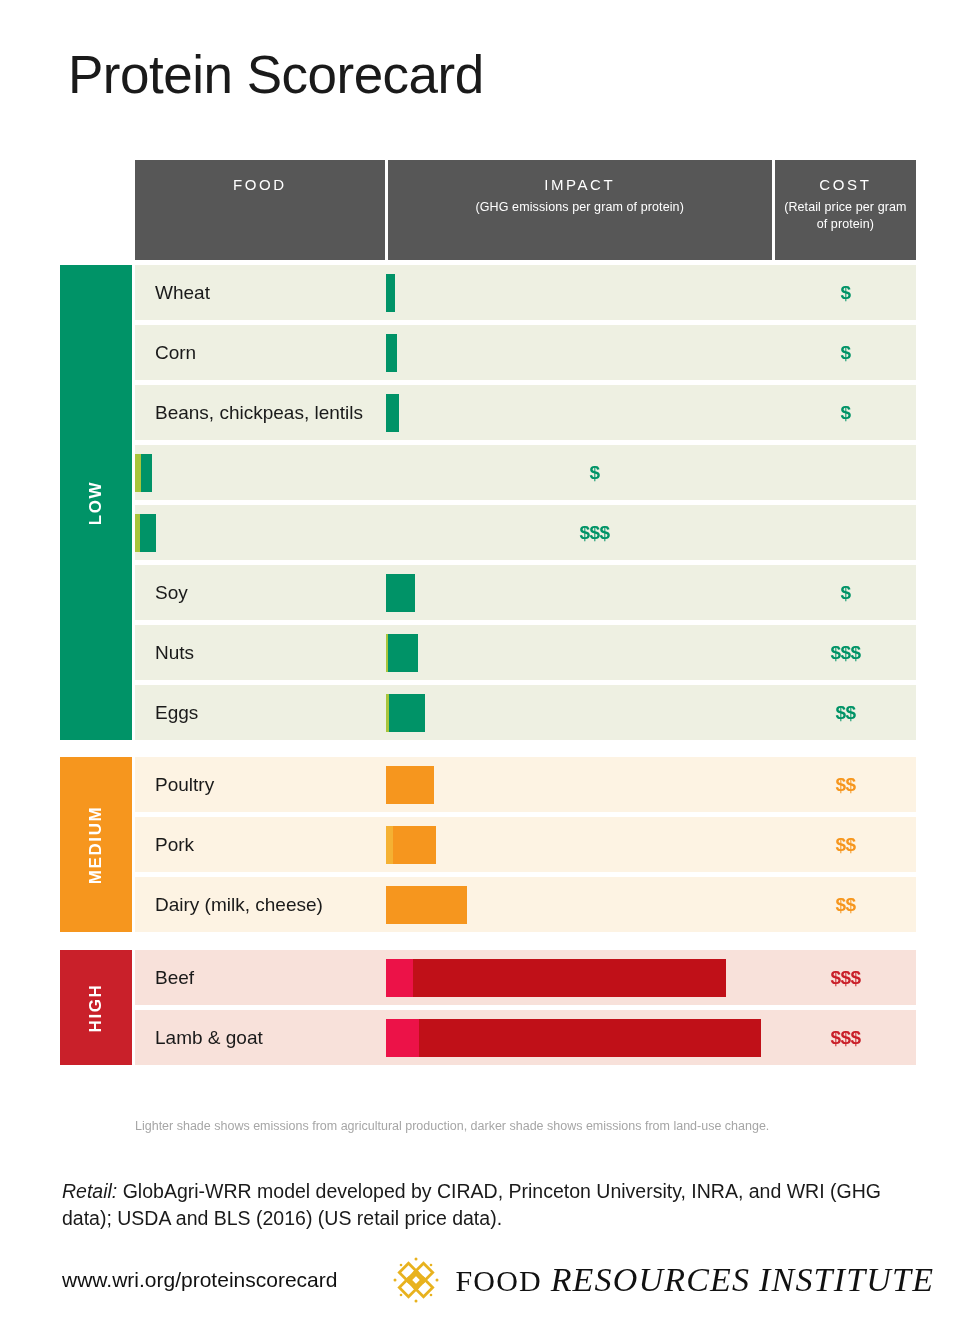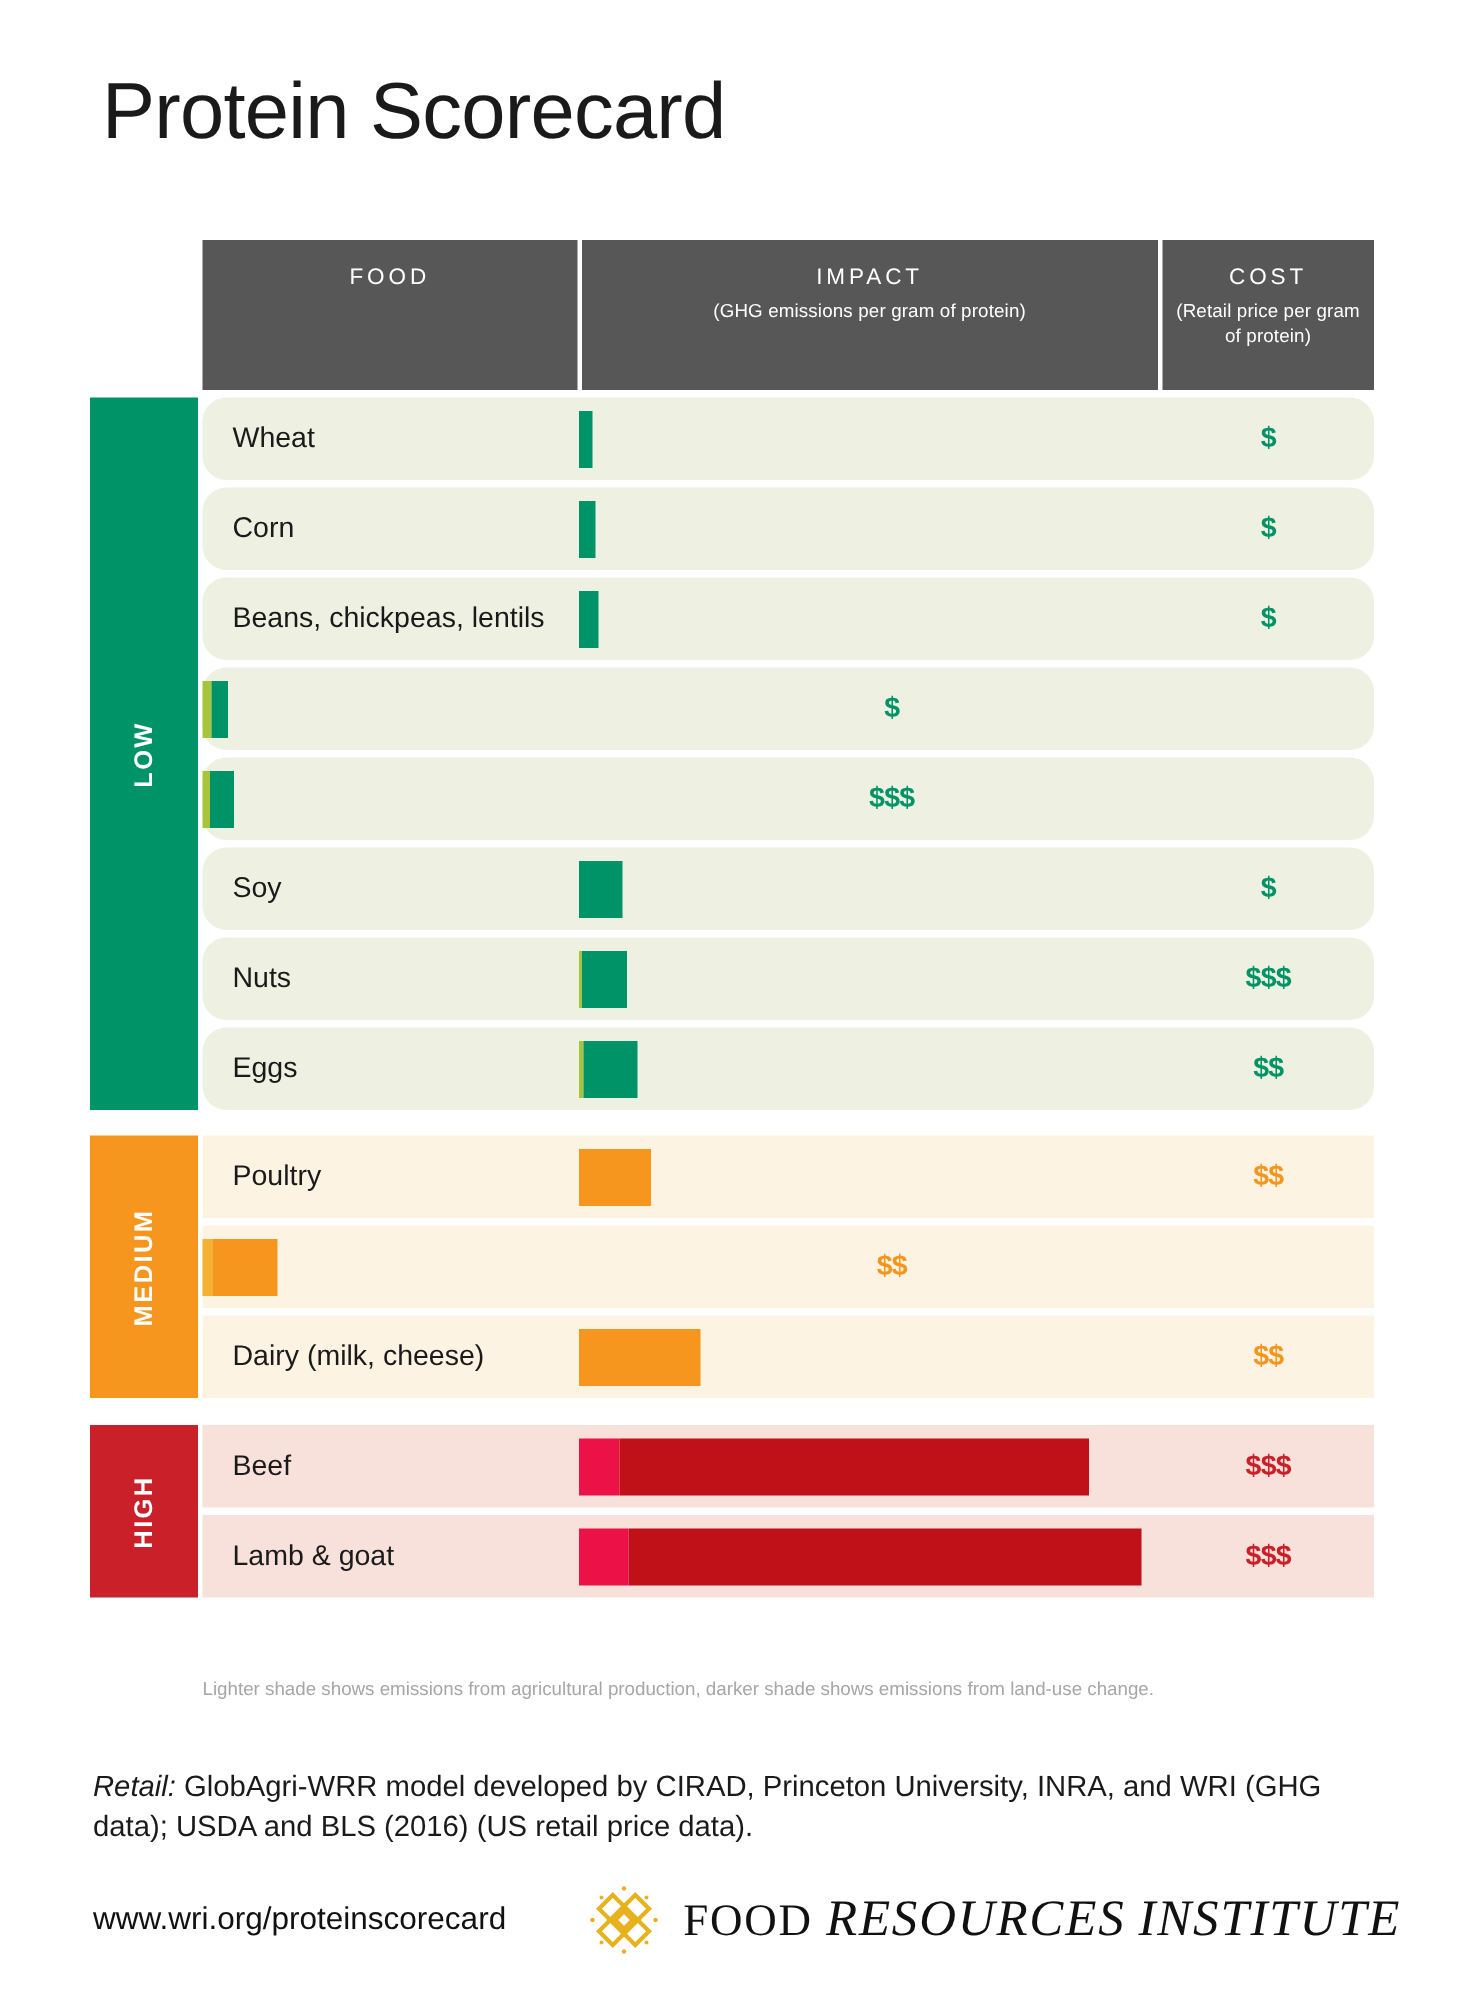--- a/index.html
+++ b/index.html
@@ -64,21 +64,21 @@
   .band.high   { background: #c9202a; }
 
   .rows { flex: 1 1 auto; display: flex; flex-direction: column; }
 
   .row {
     display: flex; align-items: center;
     height: 55px; margin-bottom: 5px;
     position: relative;
   }
   .rows .row:last-child { margin-bottom: 0; }
-  .row.low    { background: #eef0e2; border-radius: 16px; }
+  .row.low    { background: #eef0e2; }
   .row.medium { background: #fdf3e3; }
   .row.high   { background: #f8e1da; }
 
   .cell-food {
     width: 251px; flex: 0 0 251px;
     padding-left: 20px;
     font-size: 19px; color: #1a1a1a; font-weight: 400;
     white-space: nowrap;
   }
   .cell-impact {
@@ -249,20 +249,21 @@
             <div class="row medium">
               <div class="cell-food">Poultry</div>
               <div class="cell-impact">
                 <div class="bar">
                   <div class="seg ag-medium" style="width: 48px;"></div>
                 </div>
               </div>
               <div class="cell-cost cost-medium">$$</div>
             </div>
             <div class="row medium">
+              <div class="cell-food">Pork</div>
               <div class="cell-impact">
                 <div class="bar">
                   <div class="seg lu-medium" style="width: 7px;"></div>
                   <div class="seg ag-medium" style="width: 43px;"></div>
                 </div>
               </div>
               <div class="cell-cost cost-medium">$$</div>
             </div>
             <div class="row medium">
               <div class="cell-food">Dairy (milk, cheese)</div>

